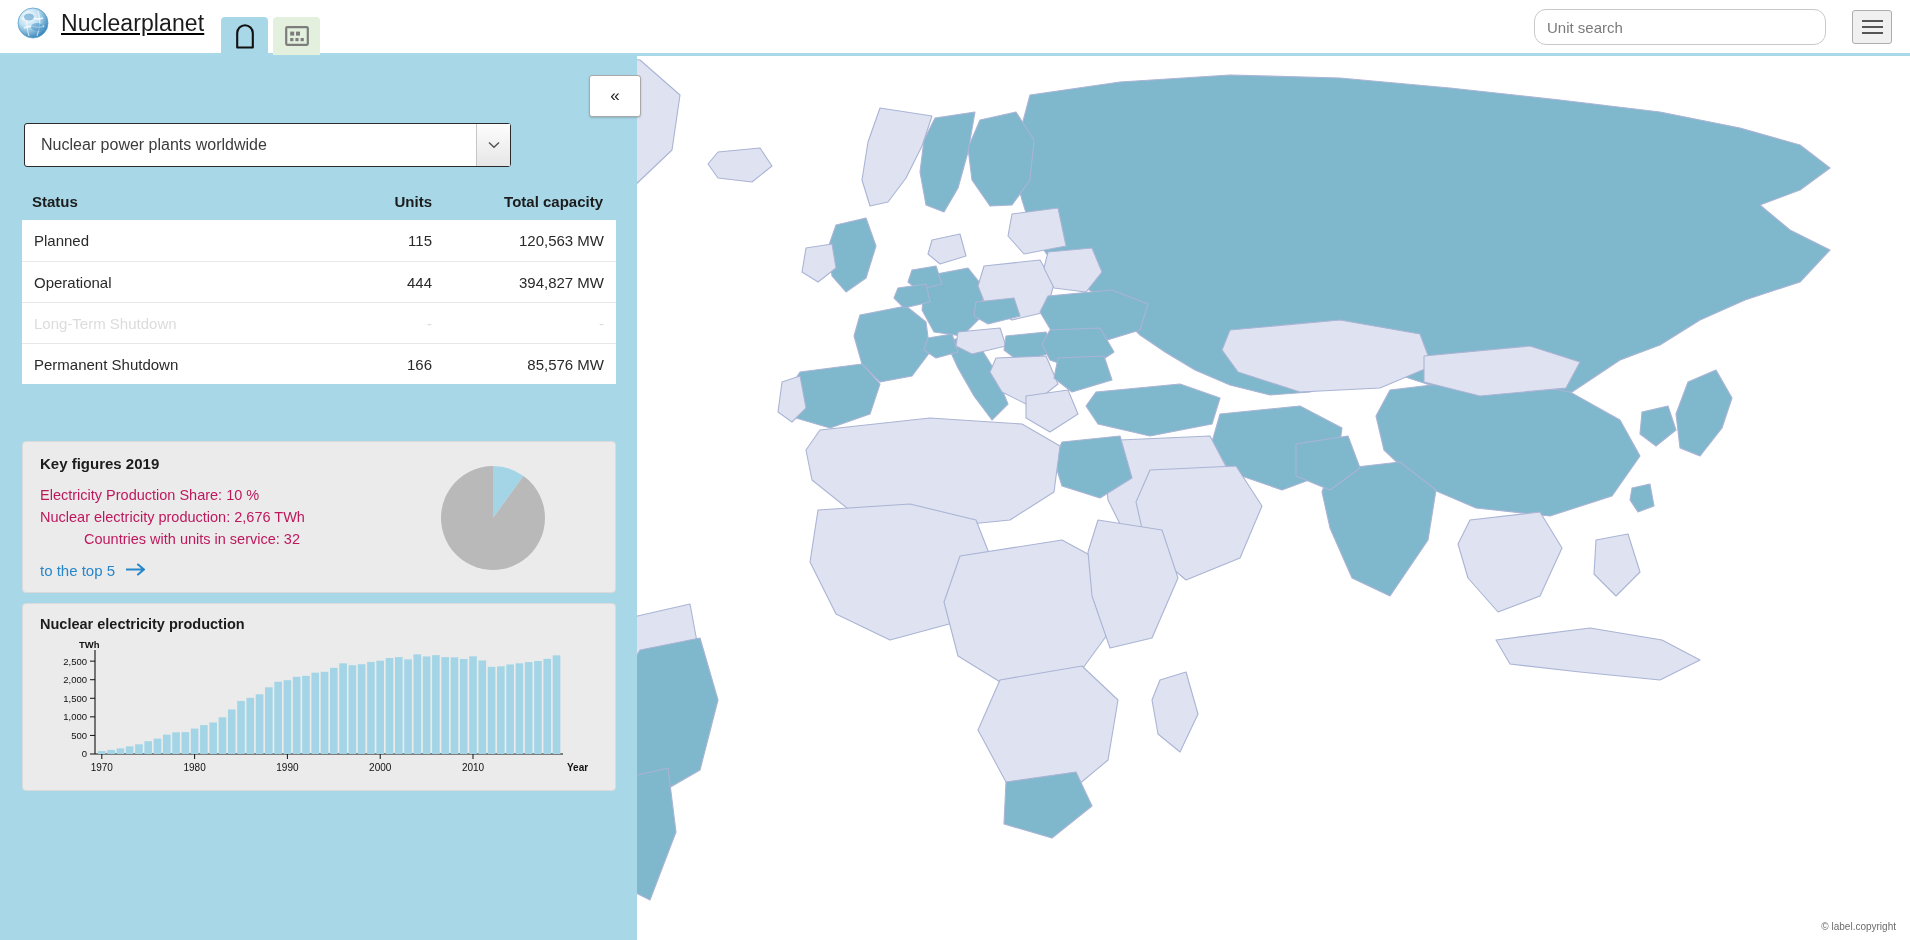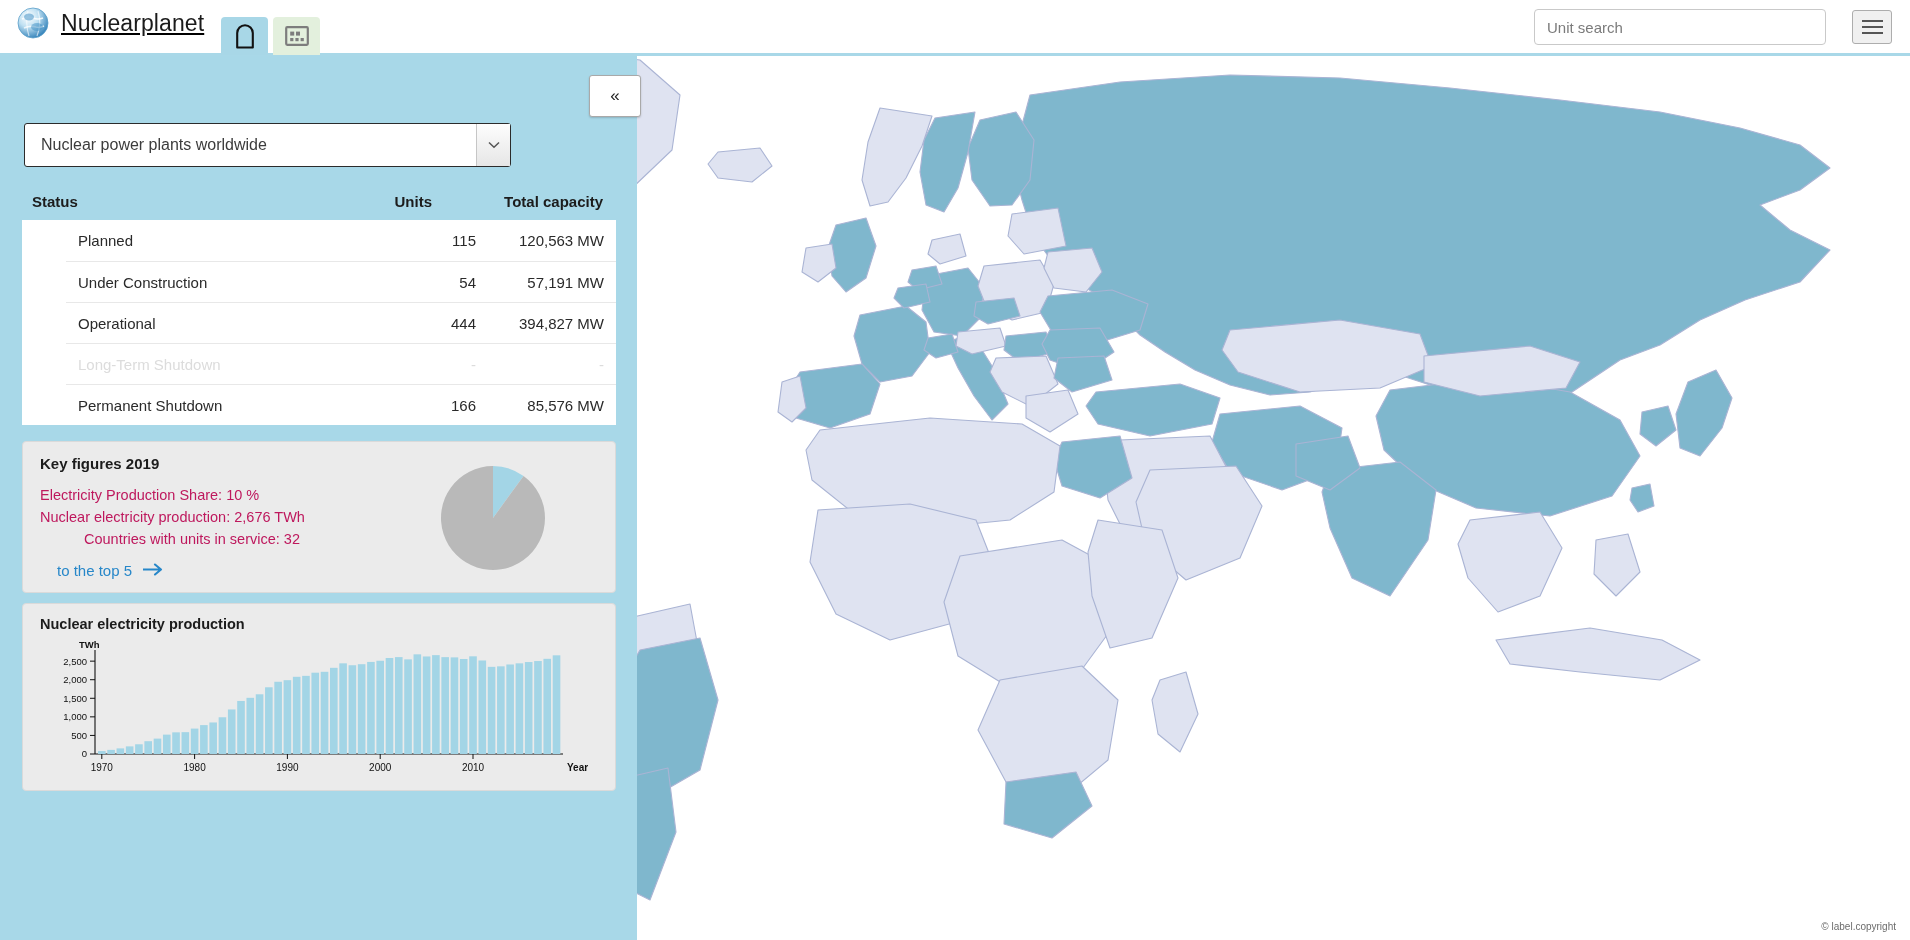--- a/index.html
+++ b/index.html
@@ -64,21 +64,21 @@
   }
   .tab.active { background: #a8d7e7; }
   .tab.inactive { background: #e3f0dd; }
   .tab svg { display: block; }
 
   #search-wrap {
     position: absolute; right: 84px; top: 9px; z-index: 3;
   }
   #search-input {
     width: 292px; height: 36px;
-    border: 1px solid #c9c9c9; border-radius: 4px;
+    border: 1px solid #c9c9c9; border-radius: 12px;
     background: #fff; padding: 0 12px;
     font-size: 15px; color: #333;
     font-family: "Liberation Sans", sans-serif;
     outline: none;
   }
   #search-input::placeholder { color: #7b7b7b; }
 
   #menu-button {
     position: absolute; right: 18px; top: 10px;
     width: 40px; height: 34px;
@@ -132,21 +132,21 @@
     position: absolute; left: 22px; top: 128px; width: 594px;
   }
   #status-head {
     display: flex; height: 37px; align-items: center;
     font-size: 15px; color: #1c1c1c; font-weight: bold;
   }
   #status-body { background: #ffffff; }
   .status-row {
     display: flex; height: 41px; align-items: center;
     border-top: 1px solid #e8e8e8;
-    font-size: 15px; color: #2a2a2a; margin-left: 44px;
+    font-size: 15px; color: #2a2a2a;
   }
   .status-row:first-child { border-top: none; }
   .status-row.disabled { color: #dcdcdc; }
   #status-head .c-status, .status-row .c-status { width: 260px; padding-left: 12px; }
   #status-head .c-units,  .status-row .c-units  { width: 150px; text-align: right; }
   #status-head .c-cap,    .status-row .c-cap    { flex: 1; text-align: right; padding-right: 12px; }
   #status-head .c-status { padding-left: 10px; }
   #status-head .c-cap { padding-right: 13px; }
 
   
@@ -164,21 +164,21 @@
   .key-line {
     position: absolute; left: 17px;
     font-size: 14.5px; color: #be185d;
   }
   #key-l0 { top: 45px; }
   #key-l1 { top: 67px; }
   #key-l2 { top: 89px; margin-left: 44px; }
   #key-link {
     position: absolute; left: 17px; top: 120px;
     display: flex; gap: 11px;
-    color: #2787c9; font-size: 15px; cursor: pointer; margin-left: 17px;
+    color: #2787c9; font-size: 15px; cursor: pointer;
   }
   #key-pie { position: absolute; right: 68px; top: 22px; }
 
   
   #chart-card { top: 548px; height: 188px; }
   #chart-title {
     position: absolute; left: 17px; top: 12px;
     font-size: 14.5px; font-weight: bold; color: #1c1c1c;
   }
   #chart-svg { position: absolute; left: 10px; top: 32px; }
@@ -286,25 +286,20 @@
       <div id="status-head">
         <div class="c-status">Status</div>
         <div class="c-units">Units</div>
         <div class="c-cap">Total capacity</div>
       </div>
       <div id="status-body">
         <div class="status-row">
           <div class="c-status">Planned</div>
           <div class="c-units">115</div>
           <div class="c-cap">120,563 MW</div>
-        </div>
-        <div class="status-row">
-          <div class="c-status">Under Construction</div>
-          <div class="c-units">54</div>
-          <div class="c-cap">57,191 MW</div>
         </div>
         <div class="status-row">
           <div class="c-status">Operational</div>
           <div class="c-units">444</div>
           <div class="c-cap">394,827 MW</div>
         </div>
         <div class="status-row disabled">
           <div class="c-status">Long-Term Shutdown</div>
           <div class="c-units">-</div>
           <div class="c-cap">-</div>

